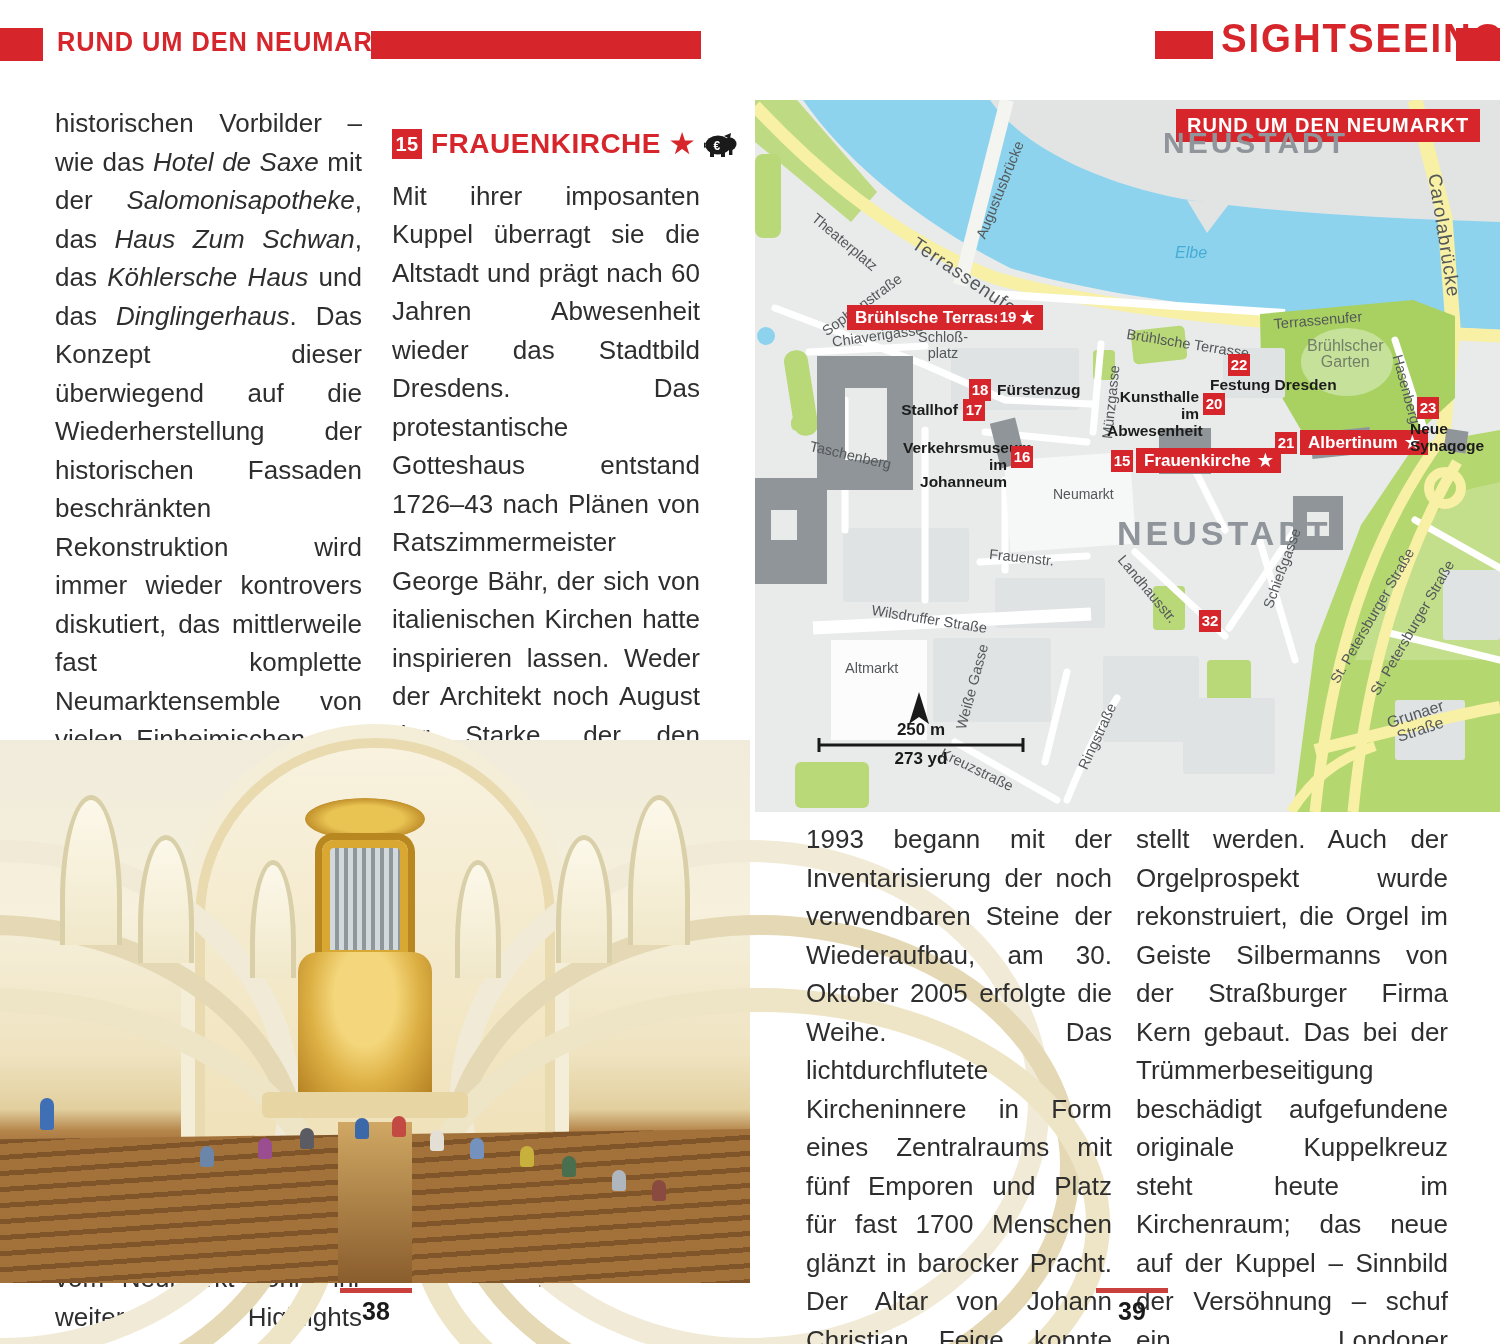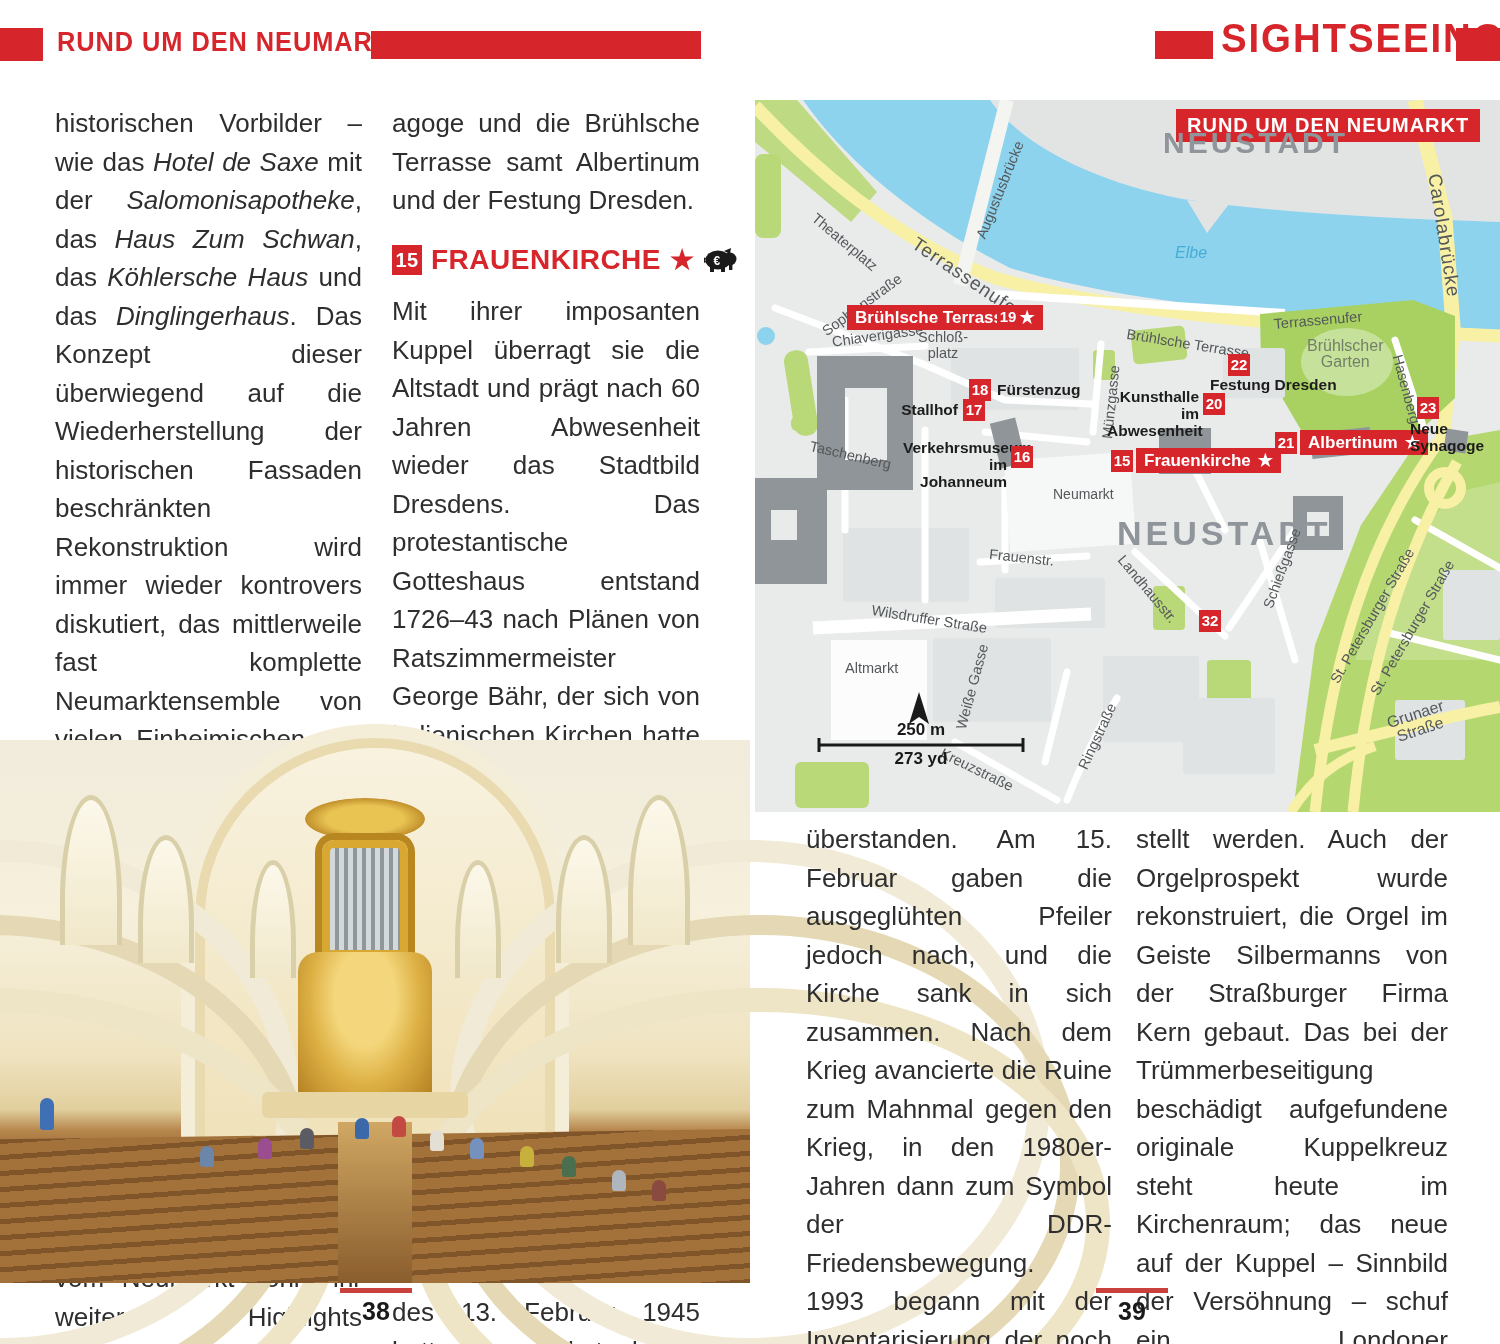--- a/index.html
+++ b/index.html
@@ -92,21 +92,20 @@
     <div class="hbar" style="left:1155px;top:31px;width:58px;height:28px"></div>
     <div class="htitle-right">SIGHTSEEING</div>
     <div class="hbar" style="left:1456px;top:28px;width:44px;height:33px"></div>
   </header>
 
   <div class="col col1">
     <p><span>historischen Vorbilder – wie das </span><span class="it">Hotel de Saxe</span><span> mit der </span><span class="it">Salomonisapotheke</span><span>, das </span><span class="it">Haus Zum Schwan</span><span>, das </span><span class="it">Köhlersche Haus</span><span> und das </span><span class="it">Dinglingerhaus</span><span>. Das Konzept dieser überwiegend auf die Wiederherstellung der historischen Fassaden beschränkten Rekonstruktion wird immer wieder kontrovers diskutiert, das mittlerweile fast komplette Neumarktensemble von vielen Einheimischen und Gästen als ein Stück „altes“ Dresden gefeiert, von anderen jedoch als pseudobarocke Attrappe geschmäht. Nach ihrer Restaurierung sind zwei Denkmäler an ihren angestammten Platz zurückgekehrt: das Standbild König Friedrich Augusts II. von Sachsen und das des Reformators Martin Luther. Ausgehend vom Neumarkt könnt ihr weitere Highlights erkunden: das Landhaus mit dem Stadtmuseum, die neue Syn-</span></p>
   </div>
 
   <div class="col col2">
-    <p>agoge und die Brühlsche Terrasse samt Albertinum und der Festung Dresden.</p>
     <h3 class="poi-heading">
       <span class="hbadge">15</span>
       <span>FRAUENKIRCHE</span>
       <span class="hstar">★</span>
       <svg class="pig" viewBox="0 0 34 25">
         <ellipse cx="14" cy="13" rx="12.5" ry="9.5" fill="#1a1a1a"></ellipse>
         <circle cx="26" cy="12" r="6.5" fill="#1a1a1a"></circle>
         <path d="M20,4 L27,1 L26,7 Z" fill="#1a1a1a"></path>
         <rect x="6" y="20" width="4" height="5" fill="#1a1a1a"></rect>
         <rect x="17" y="20" width="4" height="5" fill="#1a1a1a"></rect>
@@ -307,21 +306,20 @@
     <span class="person" style="left:470px;top:398px;background:#7591bd"></span>
     <span class="person" style="left:520px;top:406px;background:#c8b03c"></span>
     <span class="person" style="left:258px;top:398px;background:#9a4d8f"></span>
     <span class="person" style="left:562px;top:416px;background:#4a6f4e"></span>
     <span class="person" style="left:612px;top:430px;background:#b0b6bd"></span>
     <span class="person" style="left:200px;top:406px;background:#6b86a8"></span>
     <span class="person" style="left:652px;top:440px;background:#8a4a3f"></span>
   </figure>
 
   <div class="col col3">
-    <p>überstanden. Am 15. Februar gaben die ausgeglühten Pfeiler jedoch nach, und die Kirche sank in sich zusammen. Nach dem Krieg avancierte die Ruine zum Mahnmal gegen den Krieg, in den 1980er-Jahren dann zum Symbol der DDR-Friedensbewegung.</p>
     <p>1993 begann mit der Inventarisierung der noch verwendbaren Steine der Wiederaufbau, am 30. Oktober 2005 erfolgte die Weihe. Das lichtdurchflutete Kircheninnere in Form eines Zentralraums mit fünf Emporen und Platz für fast 1700 Menschen glänzt in barocker Pracht. Der Altar von Johann Christian Feige konnte wiederherge-</p>
   </div>
   <div class="col col4">
     <p>stellt werden. Auch der Orgelprospekt wurde rekonstruiert, die Orgel im Geiste Silbermanns von der Straßburger Firma Kern gebaut. Das bei der Trümmerbeseitigung beschädigt aufgefundene originale Kuppelkreuz steht heute im Kirchenraum; das neue auf der Kuppel – Sinnbild der Versöhnung – schuf ein Londoner Kunstschmied, Sohn eines an der Bombardierung Dresdens beteiligten britischen Piloten. In der Unterkirche, dem „Ort der Stille“, befindet sich das Grabmal George Bährs. Es gibt eine kleine Ausstellung zum Wiederaufbau der Kirche und den Film „Faszination</p>
   </div>
 
   <div class="pline" style="left:340px;top:1288px"></div>
   <div class="pnum" style="left:340px;top:1297px">38</div>
   <div class="pline" style="left:1096px;top:1288px"></div>
   <div class="pnum" style="left:1096px;top:1297px">39</div>

